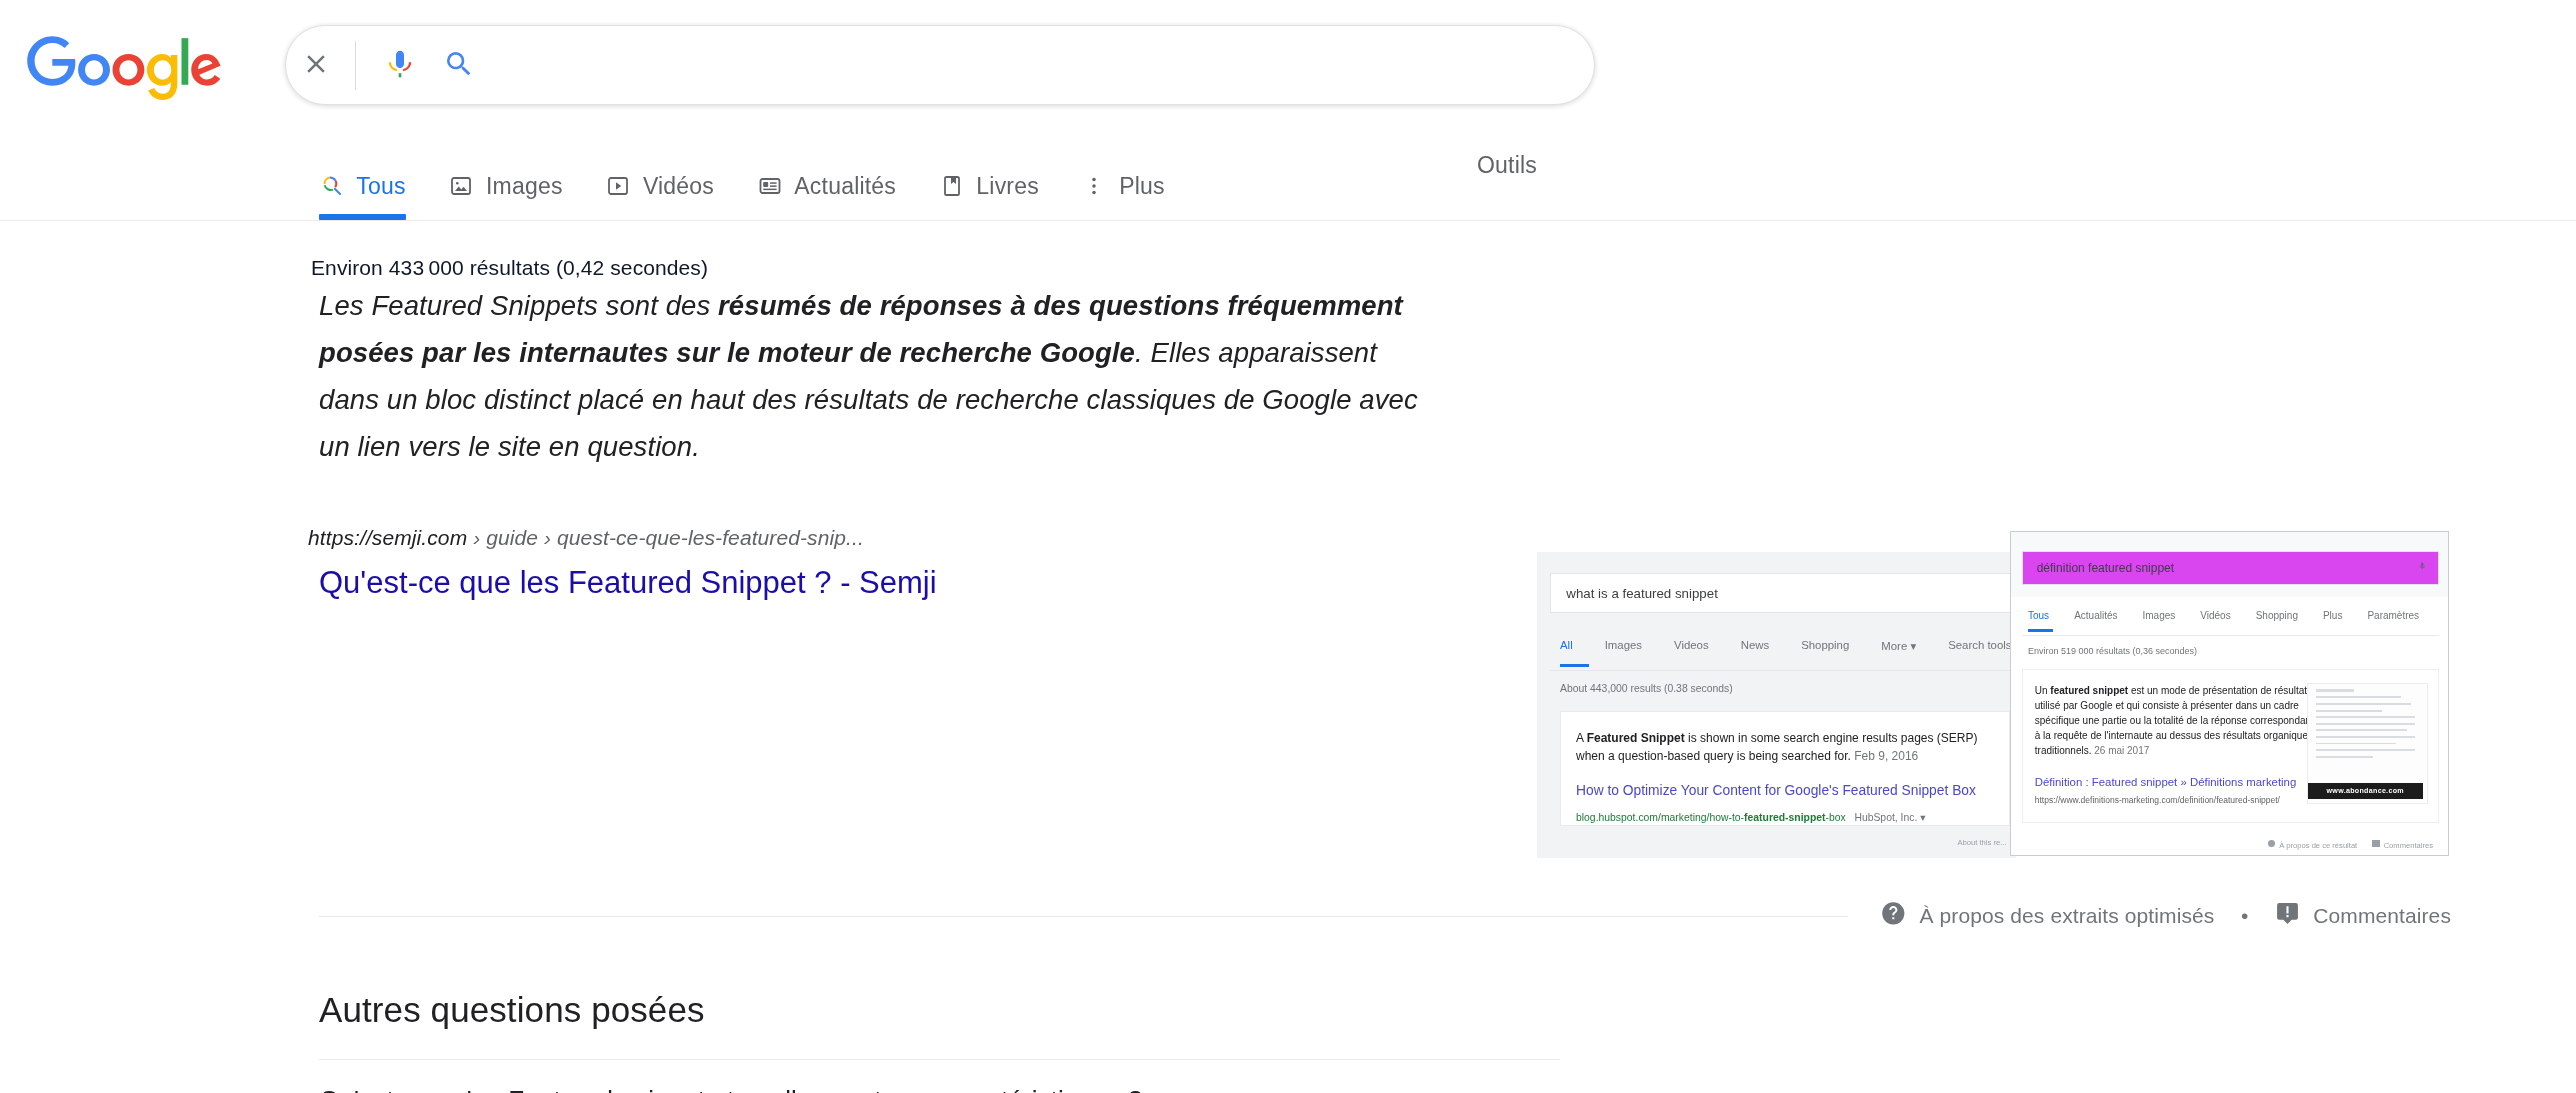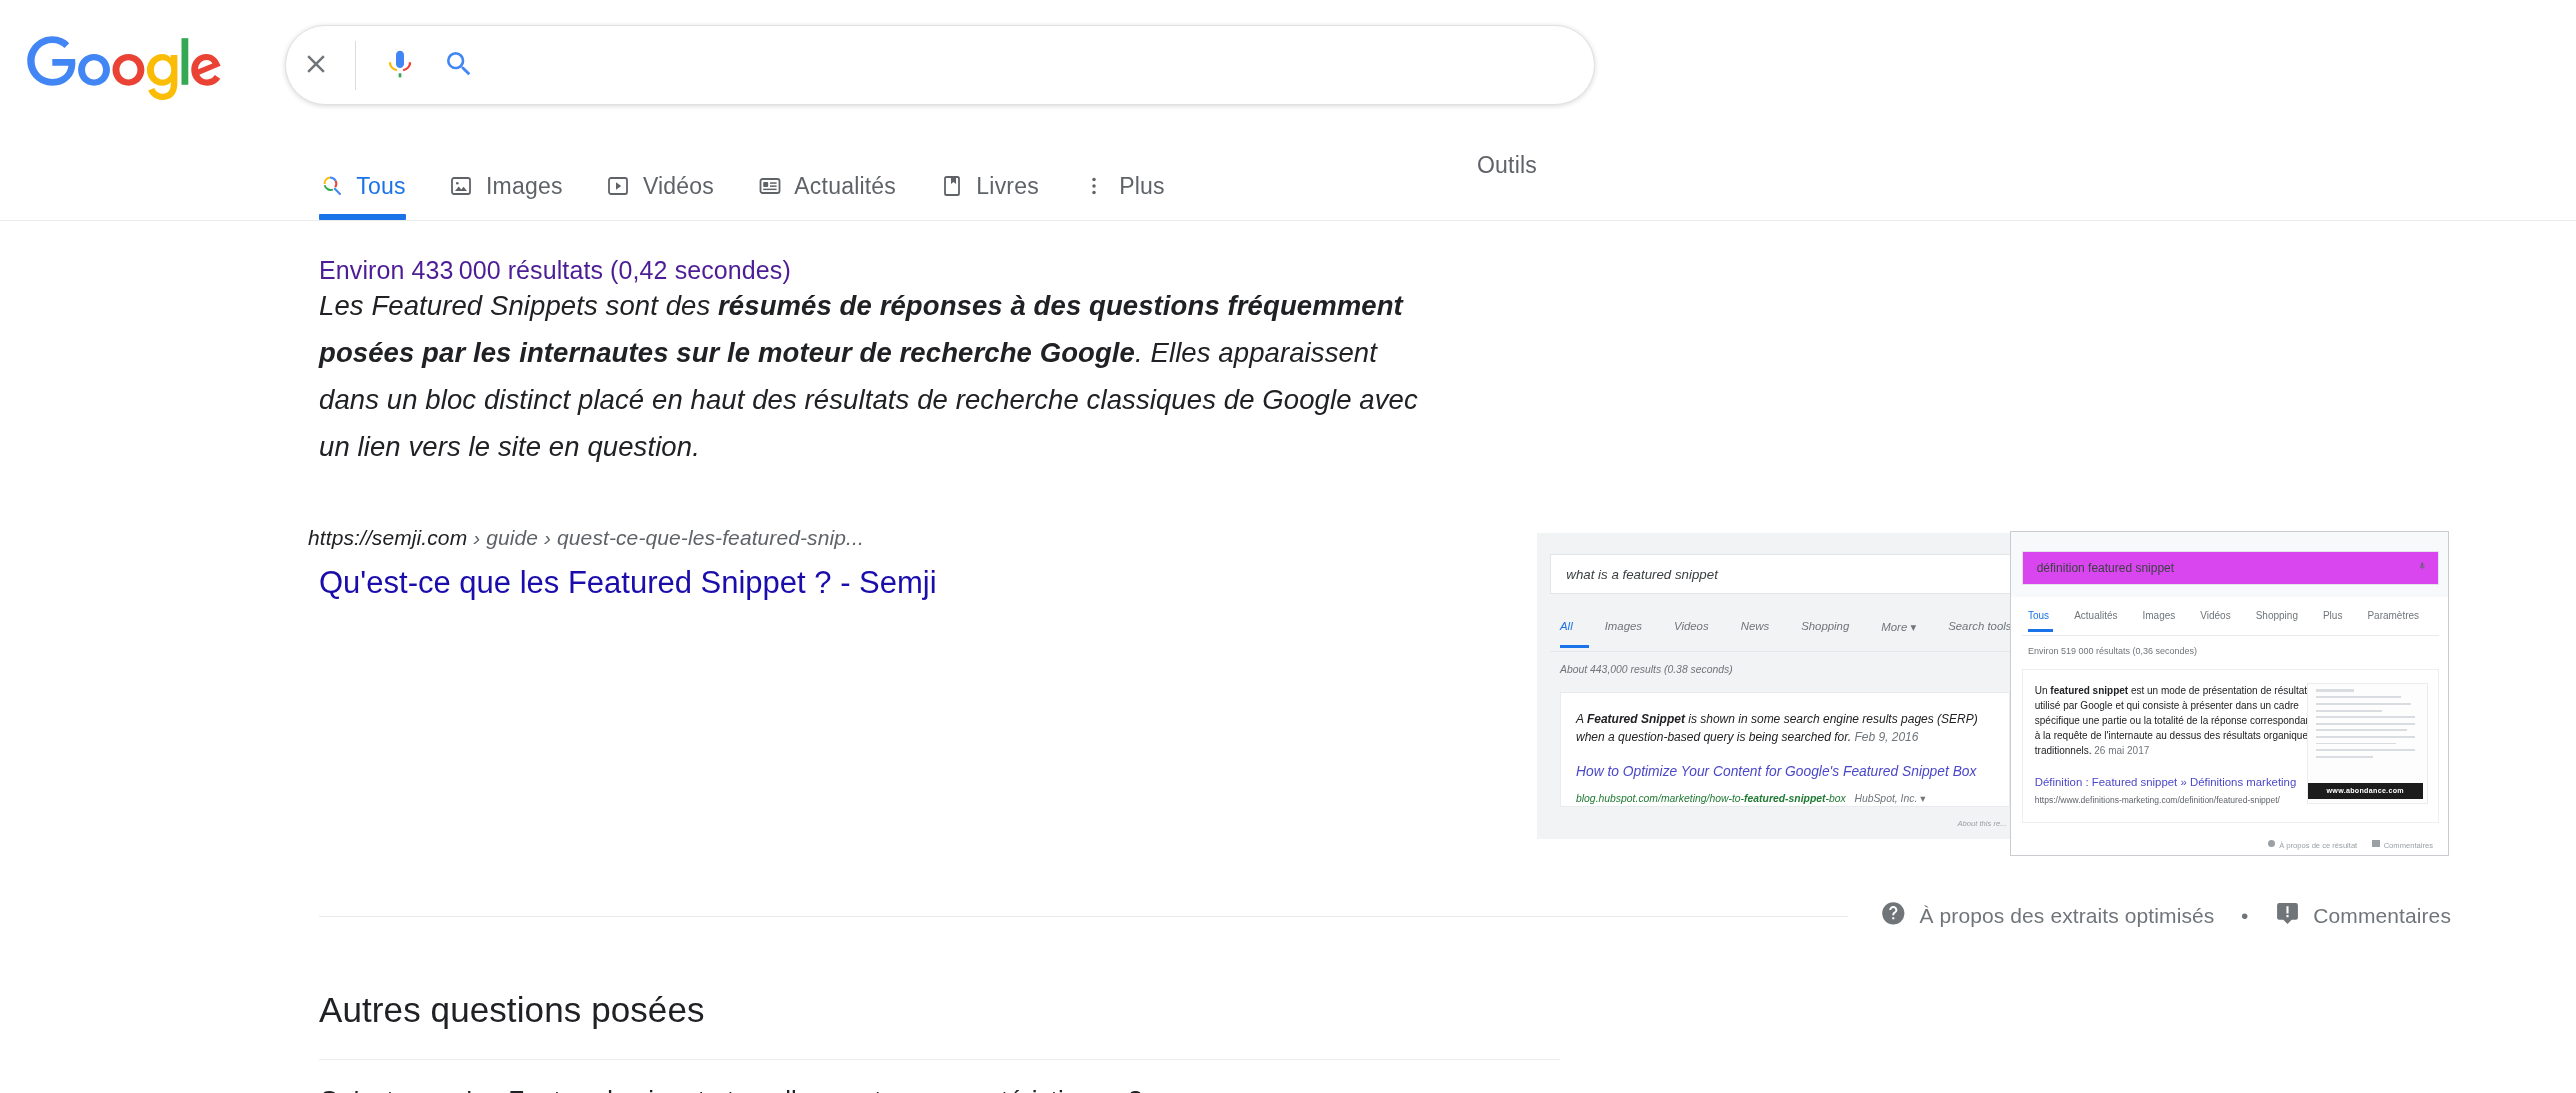--- a/index.html
+++ b/index.html
@@ -148,24 +148,24 @@
   
   .main {
     position: absolute;
     left: 0;
     top: 235px;
     width: 2576px;
   }
 
   .result-count {
     position: absolute;
-    left: 319px;
+    left: 311px;
     top: 21px;
-    font-size: 25px;
-    color: #4c1d95;
+    font-size: 21px;
+    color: #0f172a;
     letter-spacing: 0.1px;
   }
 
   
   .fs-block {
     position: absolute;
     left: 319px;
     top: 47px;
     width: 1101px;
     font-style: italic;
@@ -209,24 +209,23 @@
     top: 296px;
     width: 911px;
     height: 325px;
   }
   .thumb {
     position: absolute;
     background: #fff;
     overflow: hidden;
   }
   .thumb-a {
-    left: 0; top: 2px;
+    left: 0; top: 21px;
     width: 479px; height: 306px;
     background: #f1f3f4;
-    font-style: italic;
   }
   .thumb-b {
     left: 473px; top: 0;
     width: 439px; height: 325px;
     border: 1.9px solid #c9ccd1;
     background: #f8f9fa;
   }
 
   
   .mini { position: absolute; inset: 0; }

